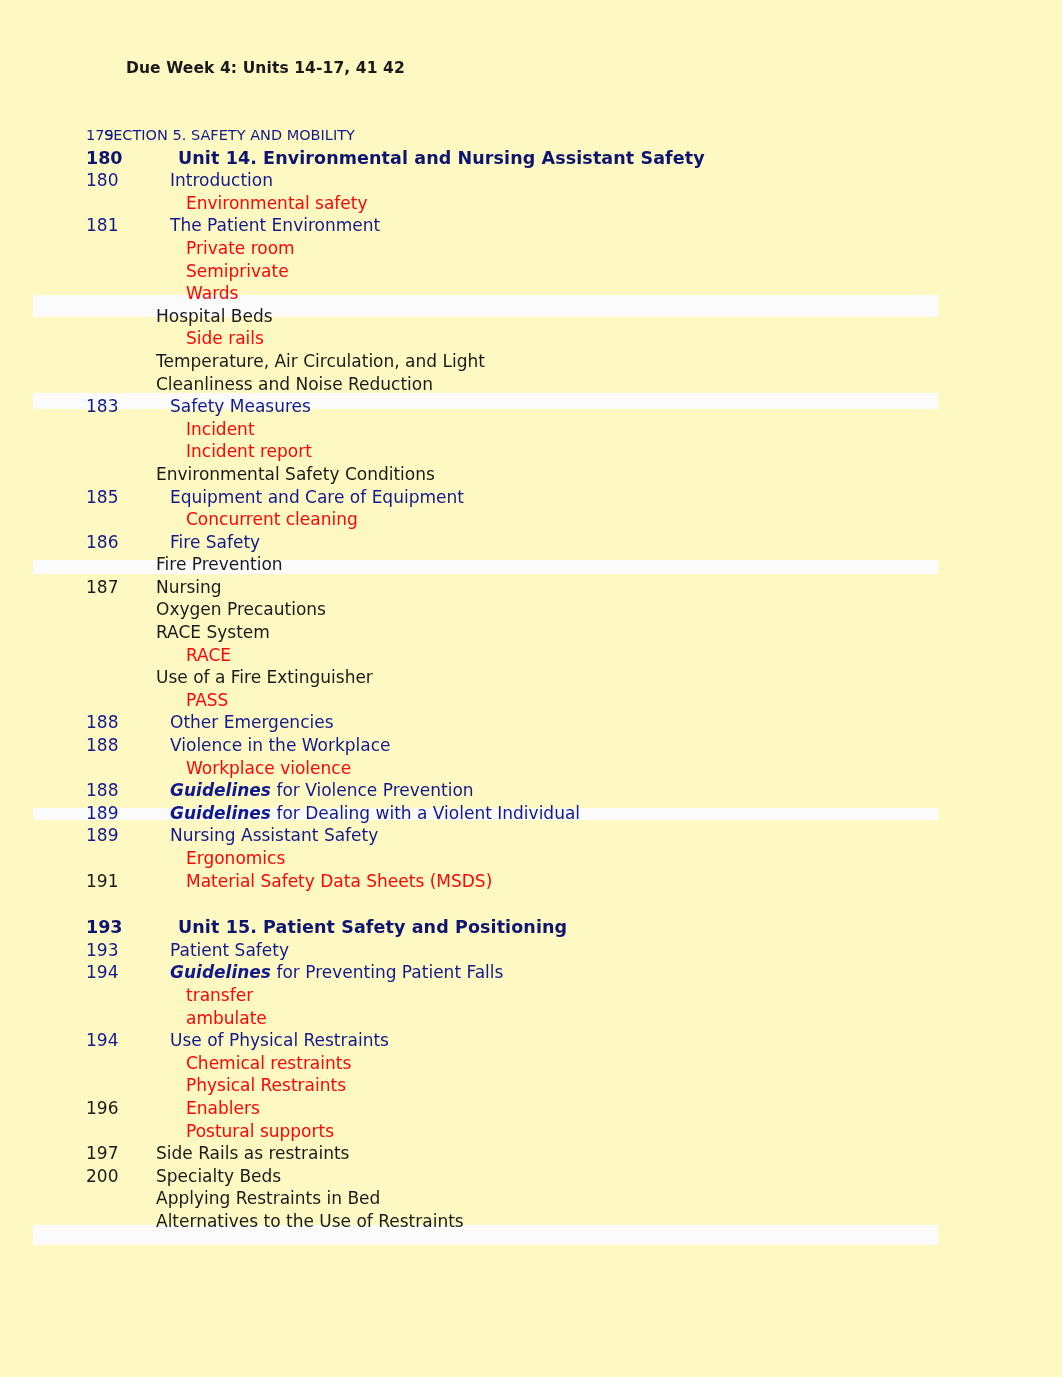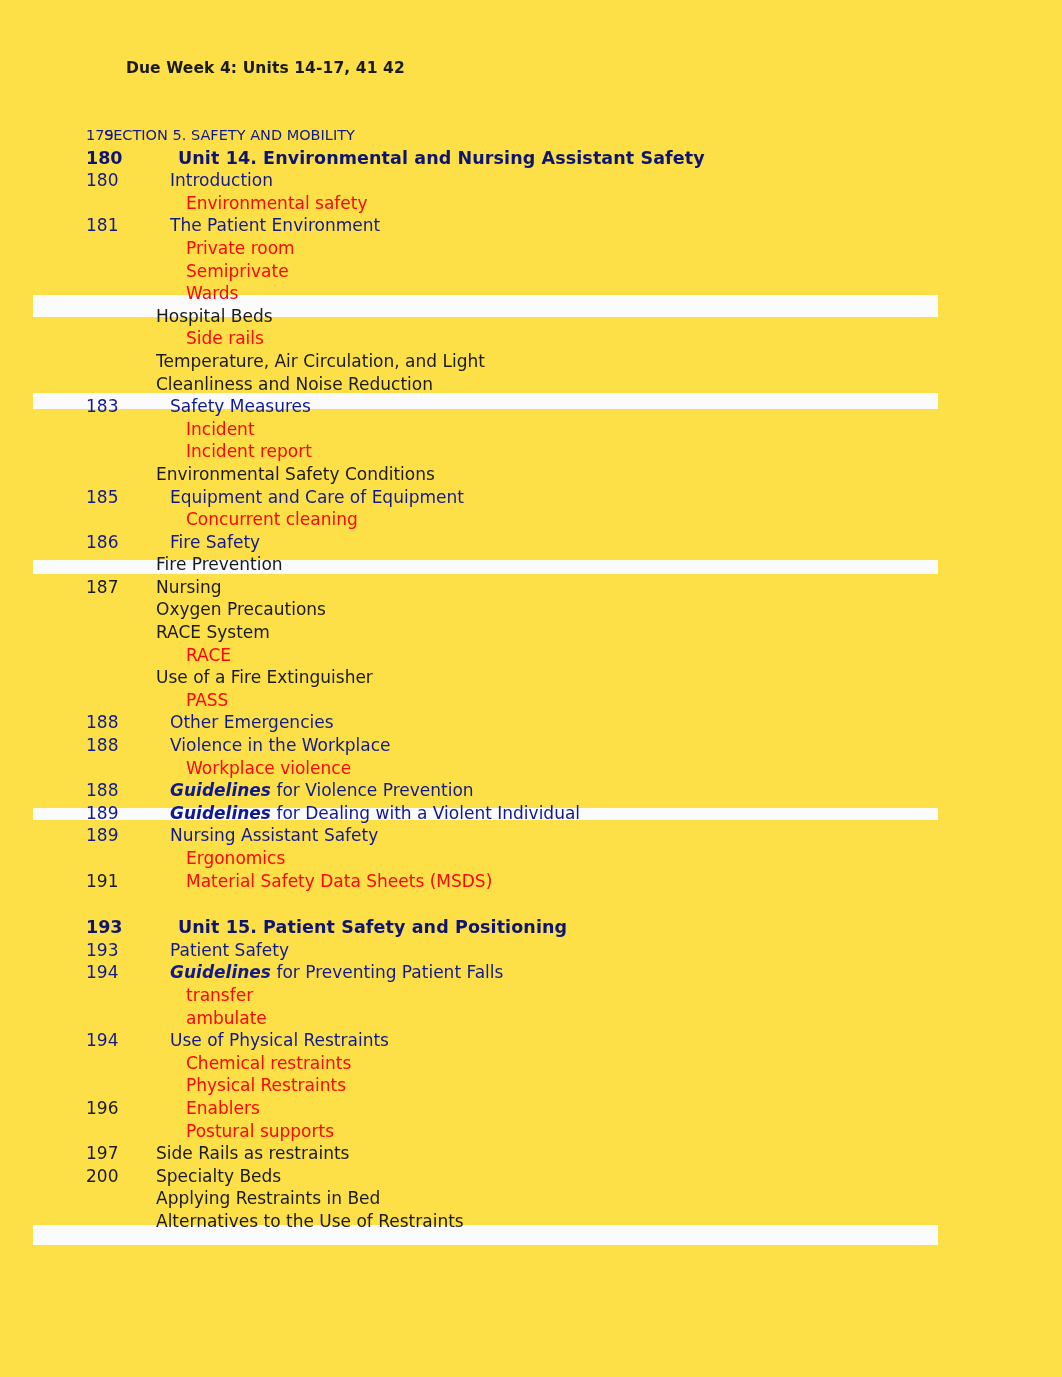--- a/index.html
+++ b/index.html
@@ -10,21 +10,21 @@
   body {
     width: 1062px;
     height: 1377px;
     position: relative;
     font-family: "DejaVu Sans", sans-serif;
     overflow: hidden;
   }
   .page {
     position: absolute;
     inset: 0;
-    background: #fde047;
+    background: #fef9c3;
   }
   
   .band {
     position: absolute;
     left: 33px;
     width: 905px;
     background: #fbfbfc;
     pointer-events: none;
   }
   .band.b1 { top: 295px;  height: 22px; }

